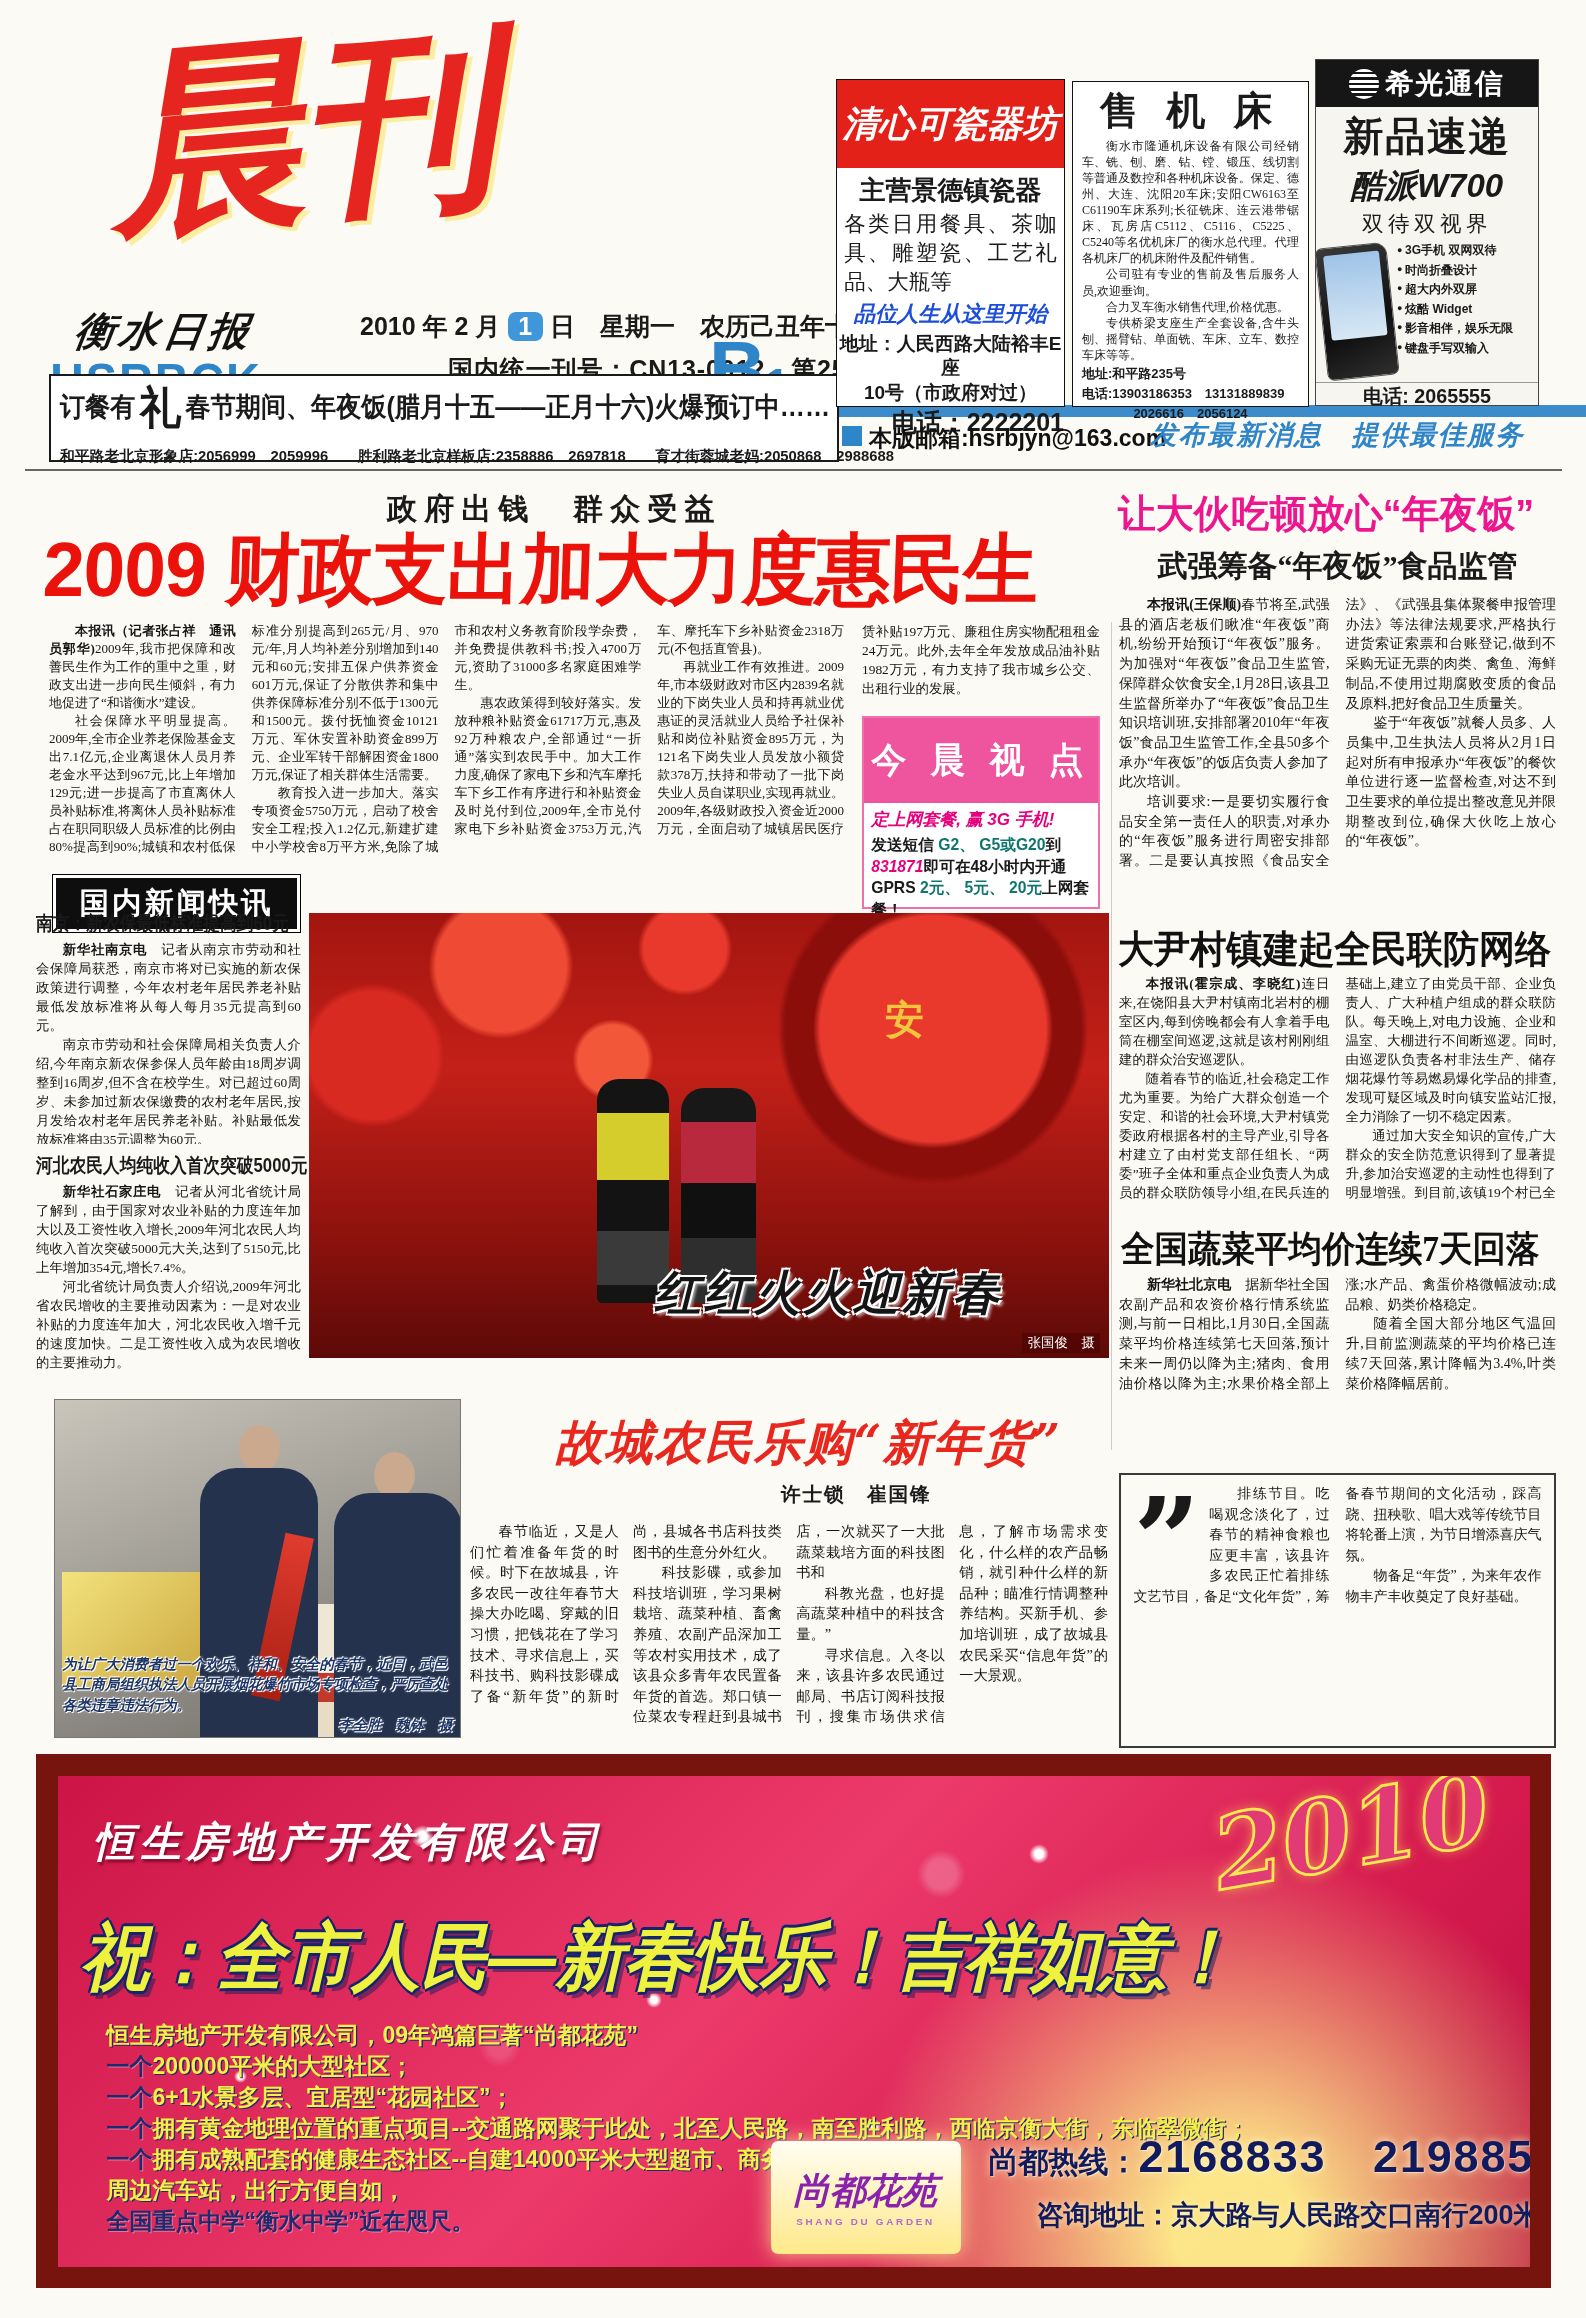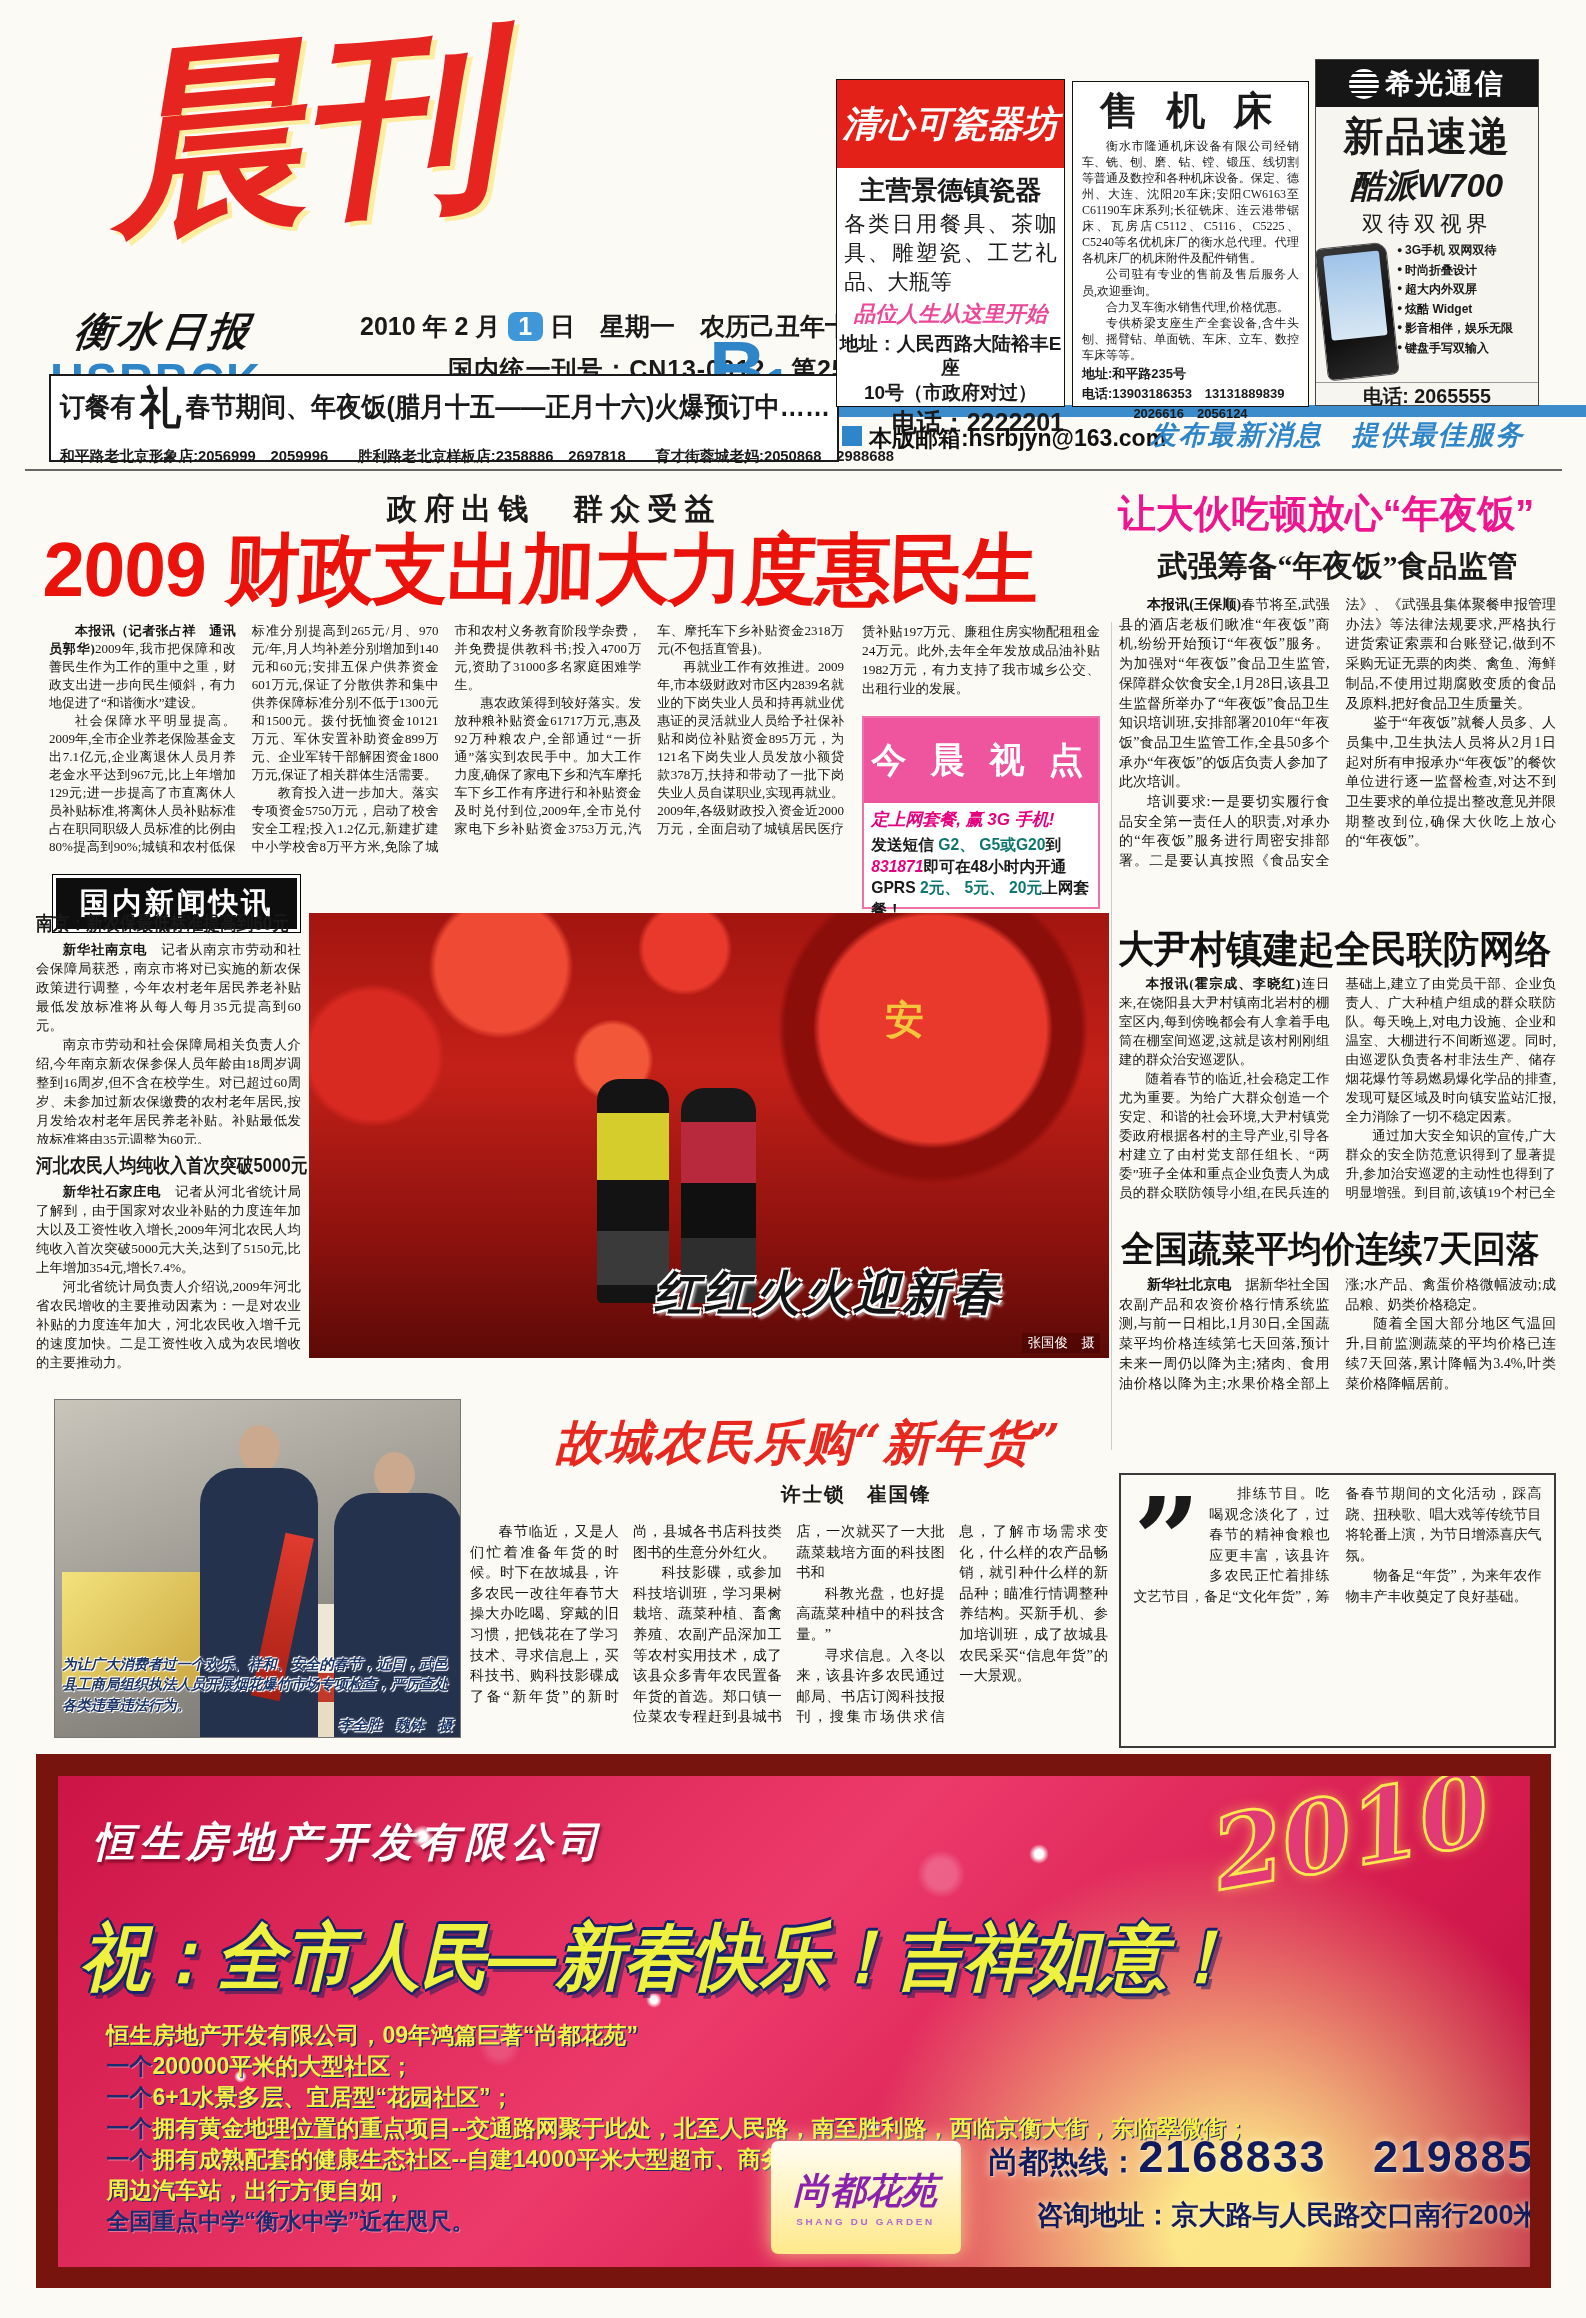--- a/index.html
+++ b/index.html
@@ -28,21 +28,21 @@
   .bk1 { font-size:27px; font-weight:900; white-space:nowrap; transform:scaleX(.93); transform-origin:left; }
   .bk-gift { font-size:45px; font-family:"DejaVu Serif",serif; vertical-align:-7.2px; margin:0 4.5px; }
   .bk2 { font-size:14.8px; font-weight:700; margin-top:9px; white-space:nowrap; }
 
   
   #ad-porc { left:836px; top:79px; width:229px; height:328px; border:1.8px solid #111; background:#fff; text-align:center; }
   .porc-head { background:#e32119; height:88px; display:flex; align-items:center; justify-content:center; }
   .porc-title { color:#fff; font-family:"DejaVu Serif",serif; font-weight:bold; font-style:italic; font-size:36px; white-space:nowrap; }
   .porc-sub { font-size:26px; font-weight:900; margin-top:5.4px; white-space:nowrap; }
   .porc-body { font-family:"Liberation Serif",serif; font-size:21.5px; line-height:1.35; padding:1.8px 7.2px; text-align:justify; }
-  .porc-slogan { color:#ec4899; font-weight:900; font-style:italic; font-size:21.5px; white-space:nowrap; }
+  .porc-slogan { color:#1d4ed8; font-weight:900; font-style:italic; font-size:21.5px; white-space:nowrap; }
   .porc-addr { font-size:19px; font-weight:900; line-height:1.3; margin-top:3.6px; }
   .porc-tel { font-size:25px; font-weight:900; text-align:right; padding-left:7.2px; }
 
   #ad-mach { left:1072px; top:81px; width:237px; height:326px; border:1.8px solid #111; background:#fff; padding:1.8px 9px; }
   .mach-title { font-size:39px; font-weight:900; text-align:center; letter-spacing:9px; font-family:"Liberation Serif",serif; }
   .mach-p { font-family:"Liberation Serif",serif; font-size:12px; line-height:1.34; text-align:justify; text-indent:2em; }
   .mach-contact { font-size:13px; font-weight:700; line-height:1.4; margin-top:1.8px; }
   .mach-tel2 { text-align:center; }
 
   #ad-tele { left:1315px; top:59px; width:224px; height:347px; border:0.9px solid #444; background:#f7f5f0; }

